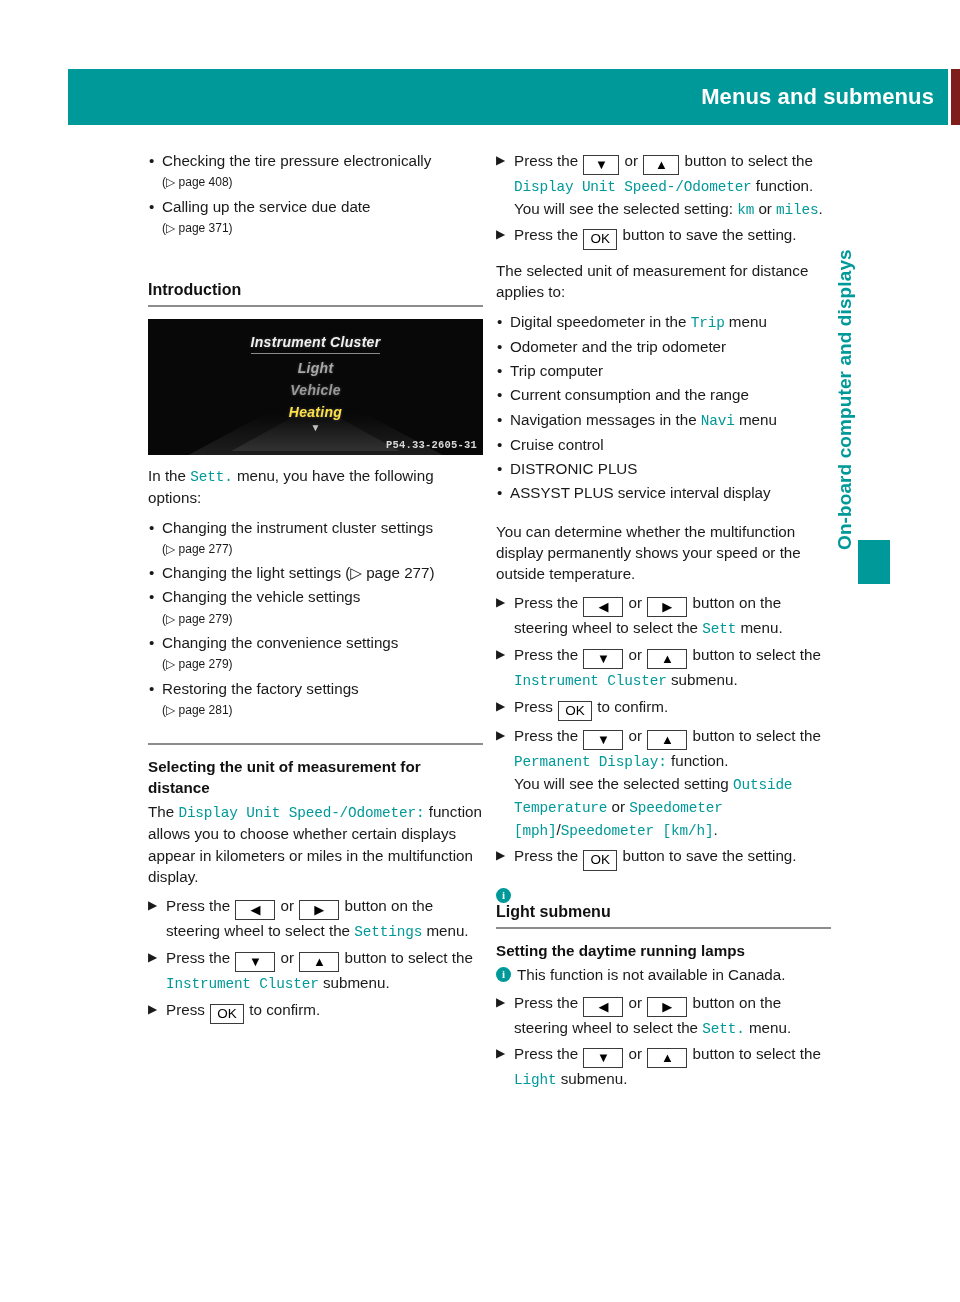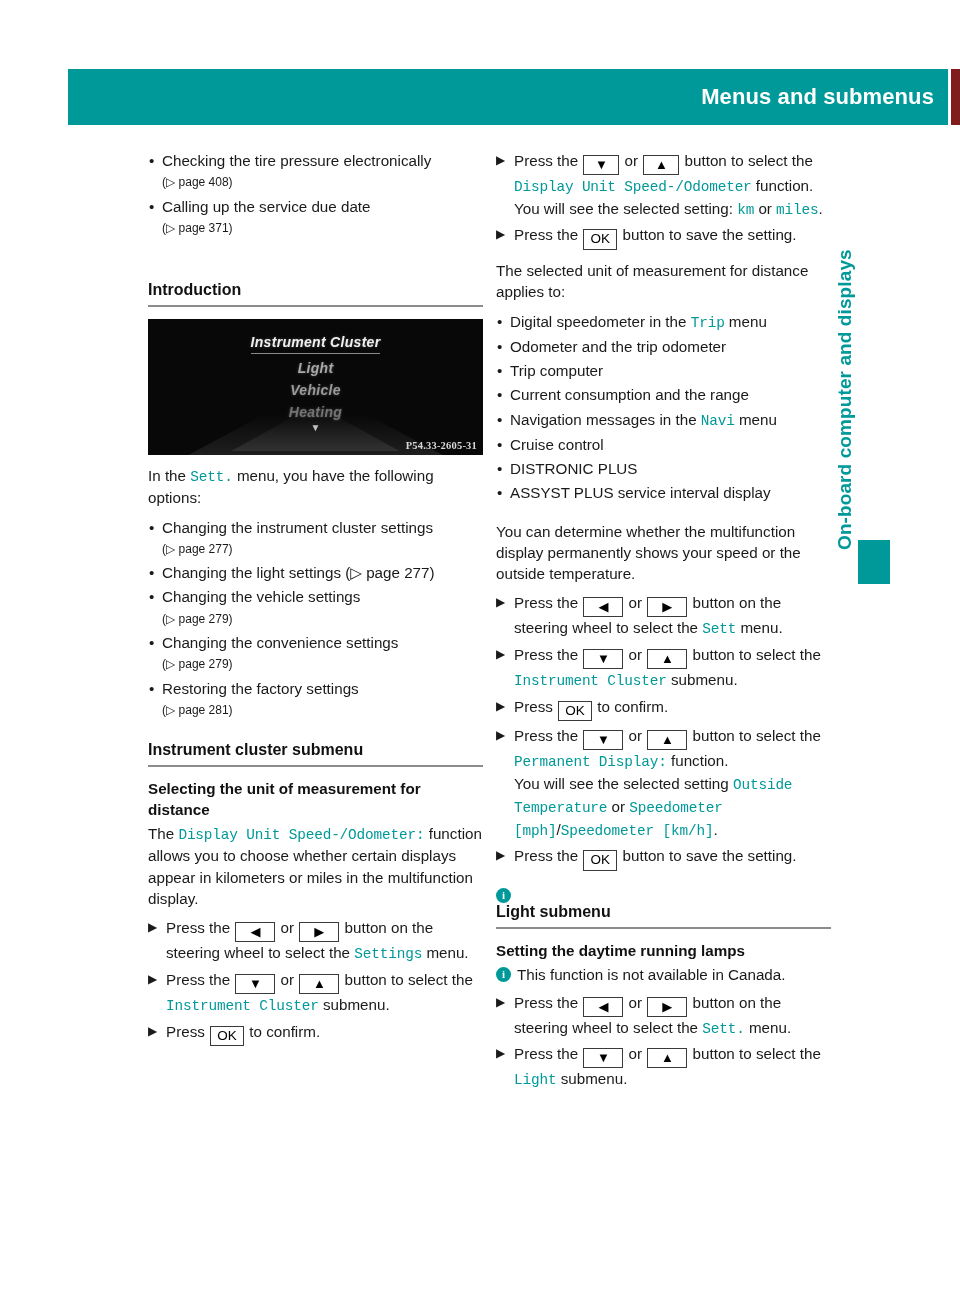--- a/index.html
+++ b/index.html
@@ -275,38 +275,38 @@
   }
   .cluster-menu .item.selected {
     color: #f0f0f0;
     border-bottom: 1px solid #8a8a8a;
     display: inline-block;
     padding-bottom: 3px;
     margin-bottom: 6px;
   }
   .cluster-menu .item.dim  { color: #a8a8a8; }
   .cluster-menu .item.dim2 { color: #9a9a9a; }
-  .cluster-menu .item.dim3 { color: #737373; }
+  .cluster-menu .item.dim3 { color: #fde047; }
   .cluster-arrow {
     position: absolute;
     left: 0; right: 0;
     bottom: 22px;
     text-align: center;
     color: #c0c0c0;
     font-size: 10px;
     line-height: 1;
   }
   .cluster-code {
     position: absolute;
     right: 6px; bottom: 4px;
     color: #d8d8d8;
     font-size: 10.5px;
     font-weight: bold;
     letter-spacing: 0.2px;
-    font-family: Liberation Serif, serif;
+    font-family: Liberation Mono, monospace;
   }
 
   
   .watermark {
     position: absolute;
     left: 0; right: 0;
     top: 1308px;
     text-align: center;
     color: #0c4a6e;
     font-size: 19px;
@@ -395,21 +395,20 @@
     </li>
     <li>
       <span class="bdot">•</span>
       <span>Restoring the factory settings</span><br>
       <span class="tri-ref">(▷ page 281)</span>
     </li>
   </ul>
 
   <div class="spacer-18"></div>
 
-  <div class="h-sub">Instrument cluster submenu</div>
   <hr class="rule-thick">
 
   <div class="h-bold">Selecting the unit of measurement for distance</div>
 
   <p class="para">
     <span>The </span><span class="mono">Display Unit Speed-/Odometer:</span><span> function allows you to choose whether certain displays appear in kilometers or miles in the multifunction display.</span>
   </p>
 
   <div class="spacer-6"></div>
 

